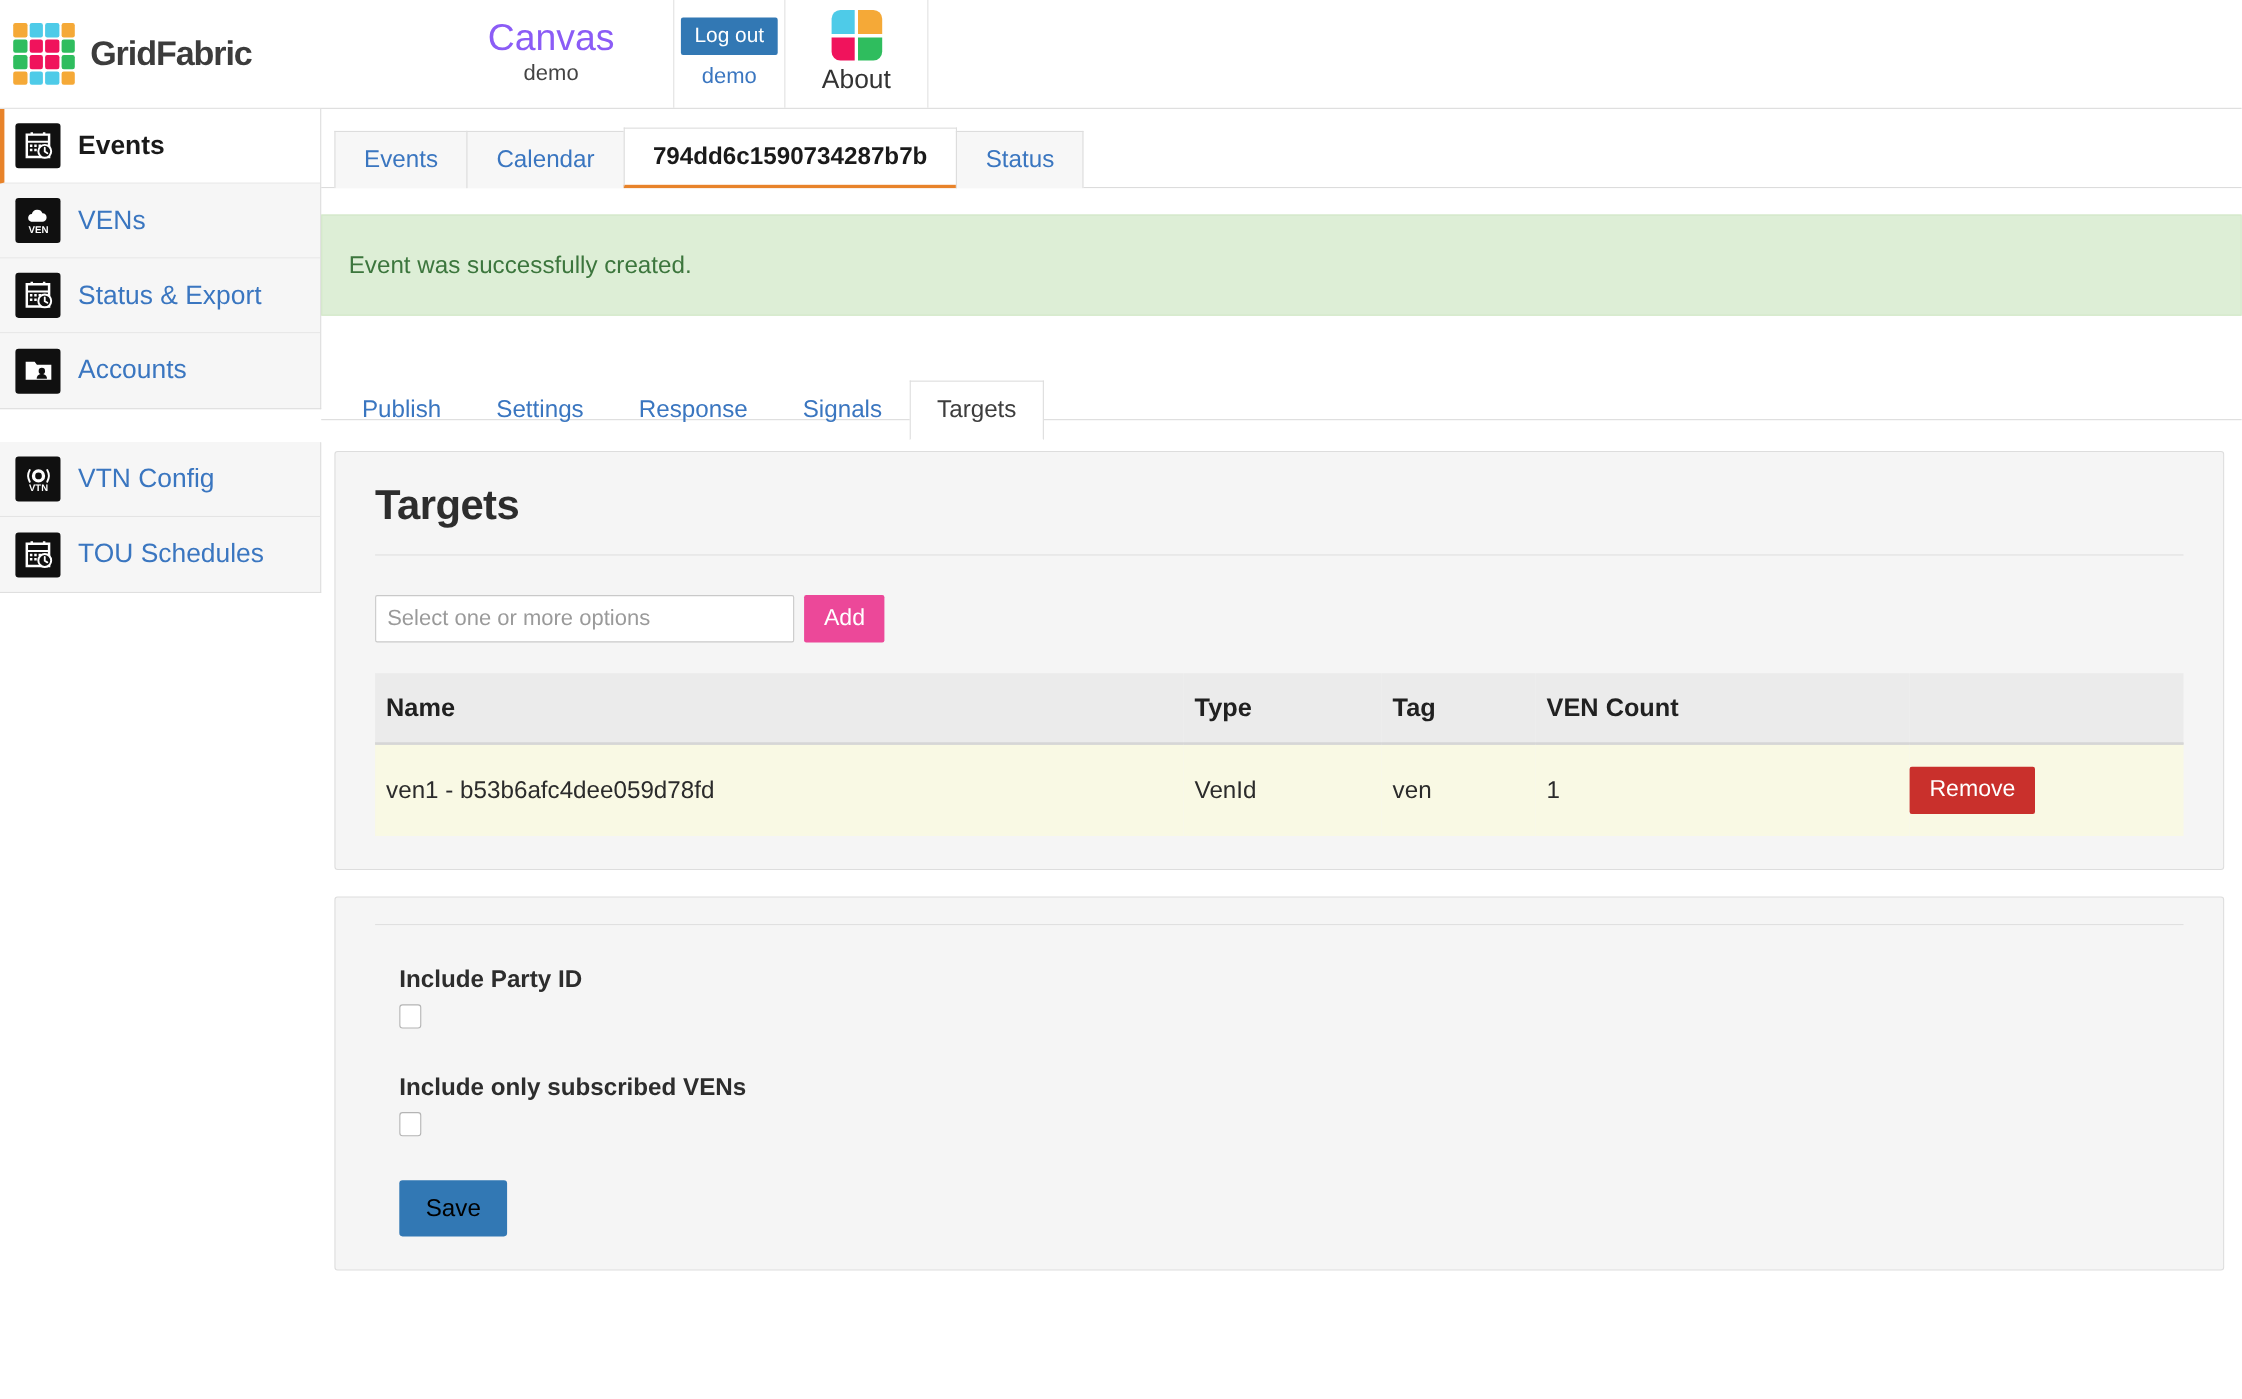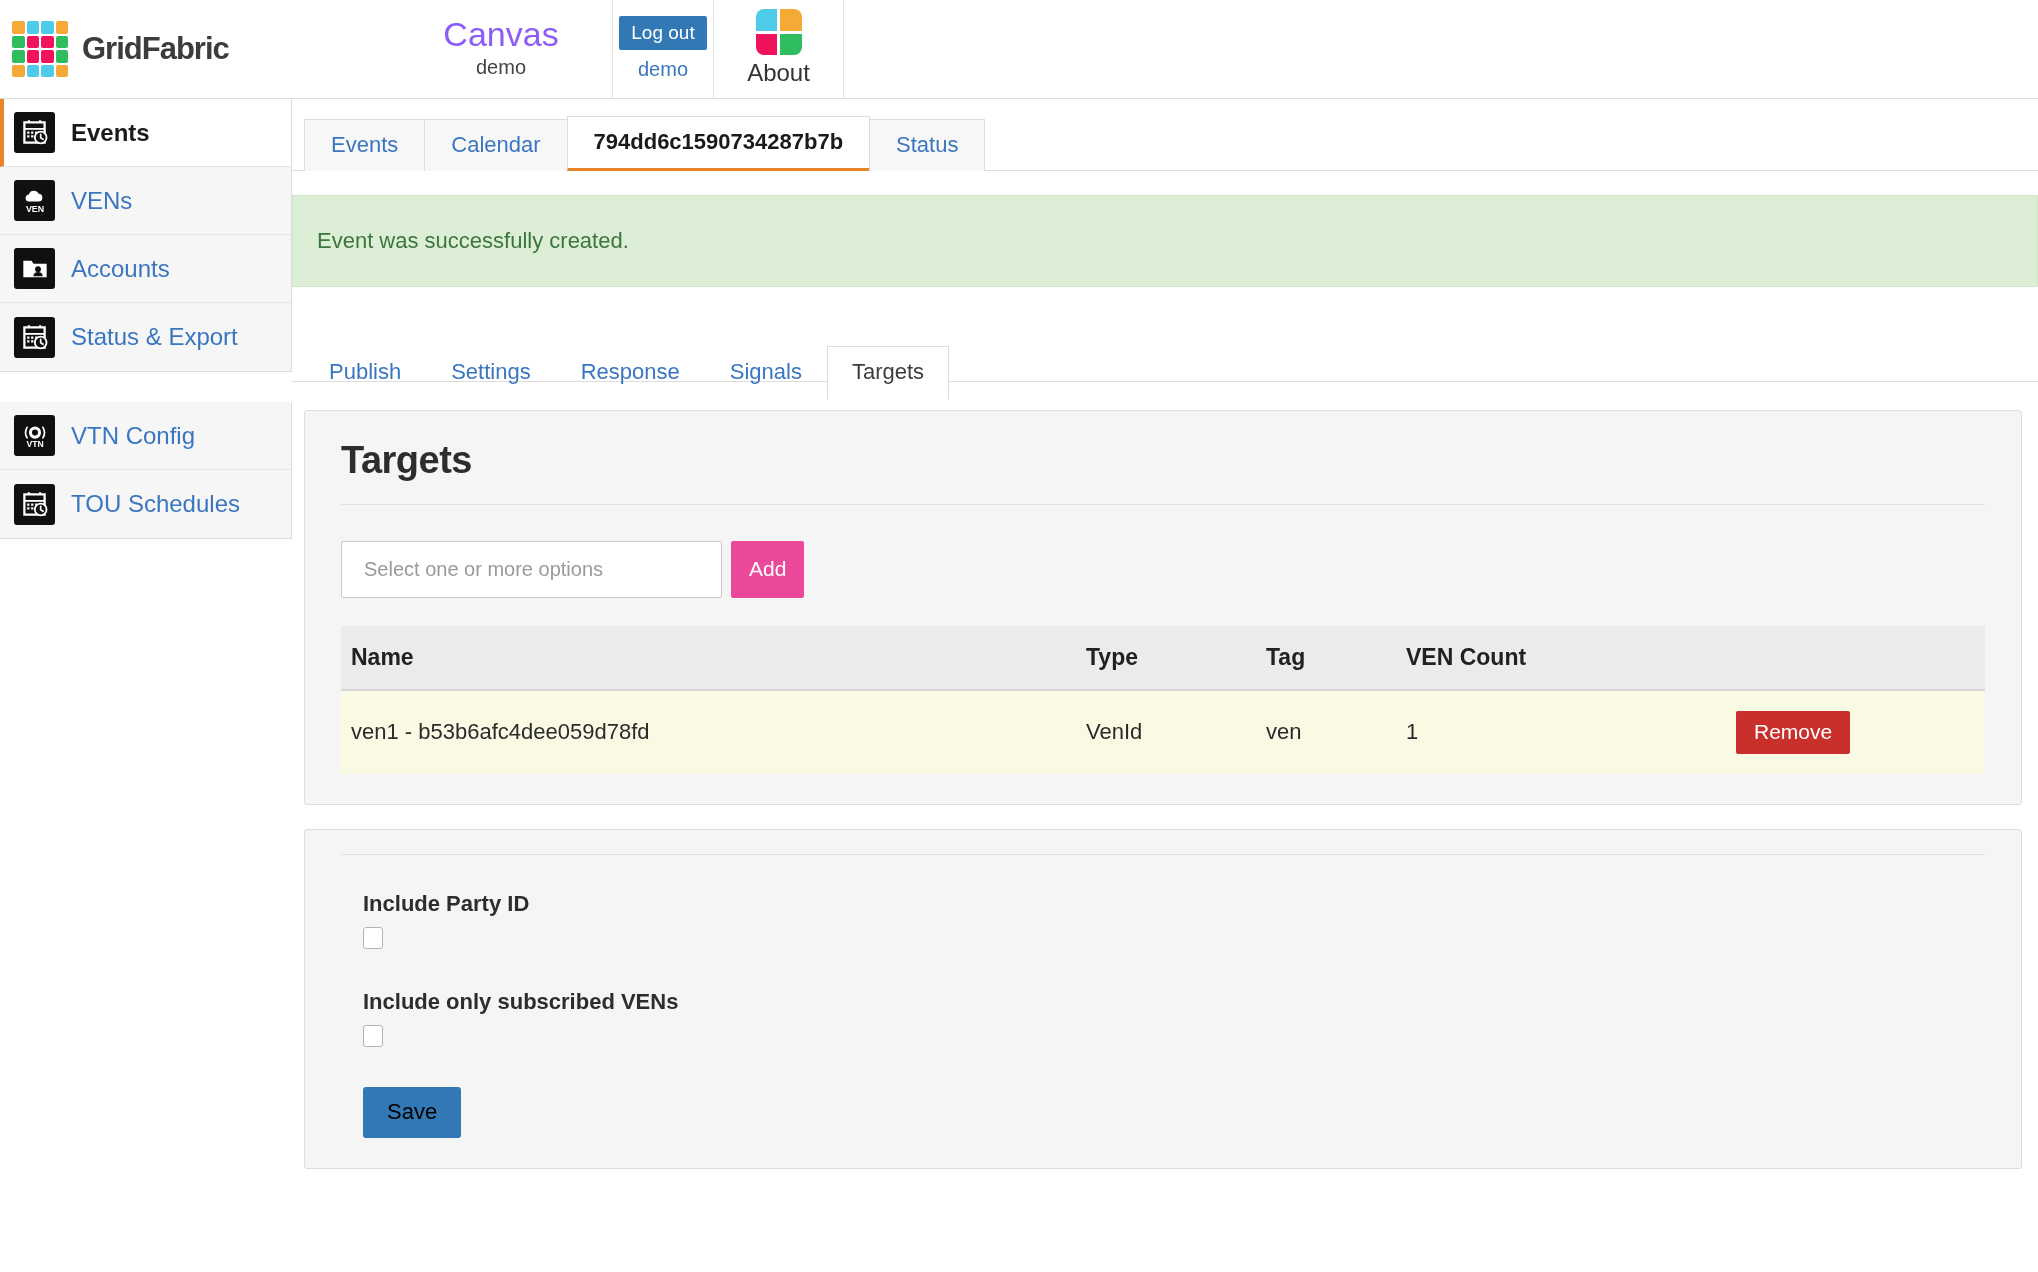--- a/index.html
+++ b/index.html
@@ -242,28 +242,28 @@
   .panel-rule {
     border: none;
     border-top: 1px solid #e0e0e0;
     margin: 0 14px 36px;
   }
 
   
   .add-row { display: flex; align-items: stretch; gap: 9px; margin: 0 14px 28px; }
   .select-input {
     width: 381px;
-    height: 57px;
+    height: 43px;
     border: 1px solid #c9c9c9;
     background: #ffffff;
     border-radius: 2px;
     font-size: 20px;
     color: #9a9a9a;
     font-family: inherit;
-    padding: 0 22px;
+    padding: 0 10px;
   }
   .select-input::placeholder { color: #9a9a9a; }
   .btn-add {
     background: #ec4899;
     color: #ffffff;
     border: none;
     border-radius: 2px;
     font-size: 21px;
     font-family: Liberation Sans, sans-serif;
     padding: 0 18px;
@@ -406,41 +406,41 @@
           <svg width="28" height="28" viewBox="0 0 24 24">
             <path d="M6.3 12.5a3.1 3.1 0 0 1 .5-6.1 4.4 4.4 0 0 1 8.3-.6 3.4 3.4 0 0 1 3.2 3.4 3.3 3.3 0 0 1-3.3 3.3z" fill="#ffffff"></path>
             <text x="12" y="21.4" font-size="7.6" font-family="Liberation Sans, sans-serif" font-weight="bold" fill="#ffffff" text-anchor="middle">VEN</text>
           </svg>
         </span>
         <span class="nav-label">VENs</span>
       </div>
 
       <div class="nav-item">
         <span class="nav-icon">
-          <svg width="28" height="28" viewBox="0 0 24 24" fill="#ffffff">
-            <path d="M2 5h7l1.8 2.4H22V19H2z"></path>
-            <circle cx="14.6" cy="12.2" r="2.5" fill="#101010"></circle>
-            <path d="M10.6 18.2c0-2.3 1.8-3.6 4-3.6s4 1.3 4 3.6z" fill="#101010"></path>
-          </svg>
-        </span>
-        <span class="nav-label">Accounts</span>
-      </div>
-
-      <div class="nav-item">
-        <span class="nav-icon">
           <svg width="27" height="27" viewBox="0 0 24 24" fill="#ffffff">
             <path d="M6 1h2v2H6zM16 1h2v2h-2z"></path>
             <path d="M3 3h18v18H3z" fill="none" stroke="#ffffff" stroke-width="2"></path>
             <path d="M3 8h18v1.6H3z"></path>
             <path d="M5.5 11h2v2h-2zM9 11h2v2H9zM12.5 11h2v2h-2zM5.5 14.5h2v2h-2zM9 14.5h2v2H9z"></path>
             <circle cx="17.5" cy="16.5" r="5.2" fill="#101010" stroke="#ffffff" stroke-width="1.6"></circle>
             <path d="M17.5 13.6v3.1l2.1 1.3" stroke="#ffffff" stroke-width="1.5" fill="none" stroke-linecap="round"></path>
           </svg>
         </span>
         <span class="nav-label">Status &amp; Export</span>
+      </div>
+
+      <div class="nav-item">
+        <span class="nav-icon">
+          <svg width="28" height="28" viewBox="0 0 24 24" fill="#ffffff">
+            <path d="M2 5h7l1.8 2.4H22V19H2z"></path>
+            <circle cx="14.6" cy="12.2" r="2.5" fill="#101010"></circle>
+            <path d="M10.6 18.2c0-2.3 1.8-3.6 4-3.6s4 1.3 4 3.6z" fill="#101010"></path>
+          </svg>
+        </span>
+        <span class="nav-label">Accounts</span>
       </div>
     </div>
 
     <div class="nav-group">
 
       <div class="nav-item">
         <span class="nav-icon">
           <svg width="28" height="28" viewBox="0 0 24 24">
             <path d="M5.2 4.6a9 9 0 0 0 0 9M18.8 4.6a9 9 0 0 1 0 9" stroke="#ffffff" stroke-width="1.5" fill="none" stroke-linecap="round"></path>
             <circle cx="12" cy="9.1" r="3.9" fill="none" stroke="#ffffff" stroke-width="2.6"></circle>

